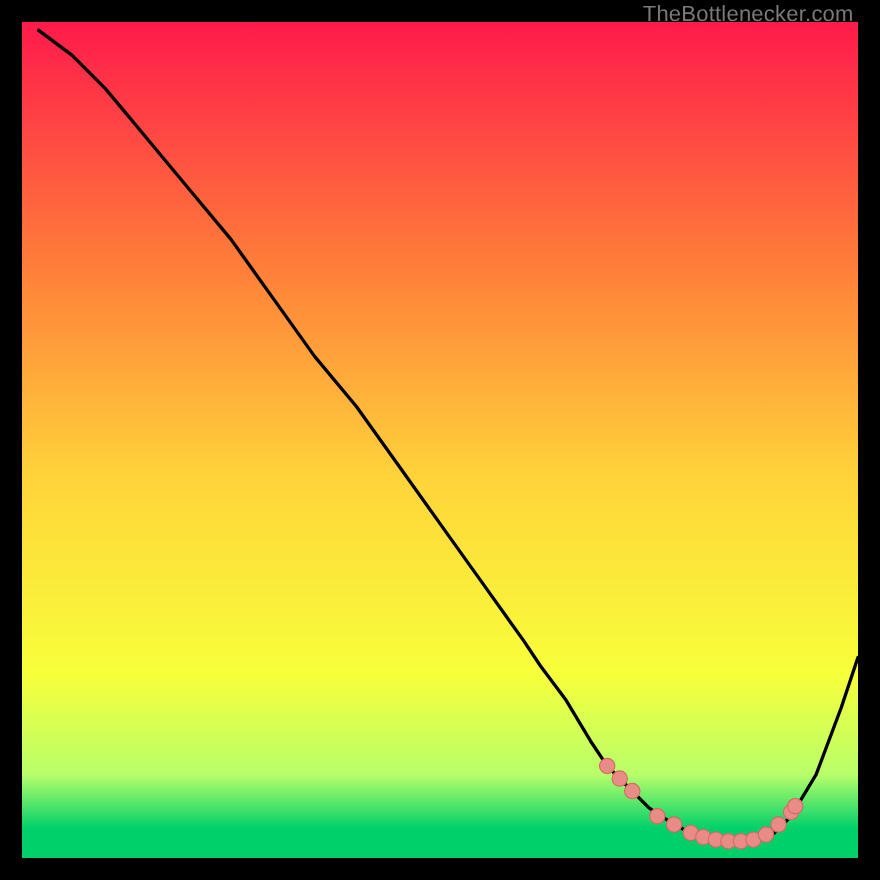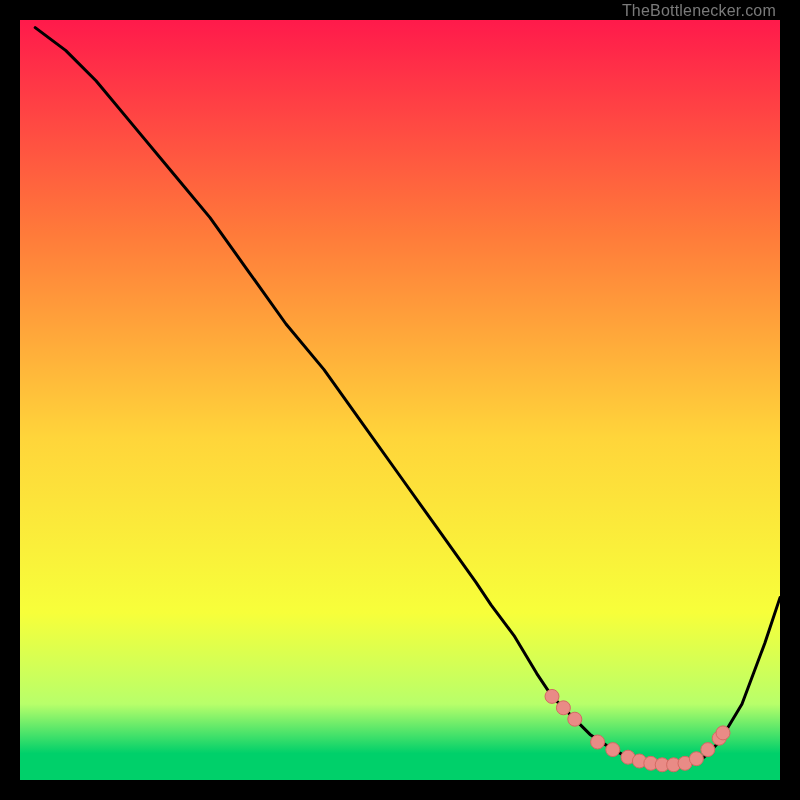--- a/index.html
+++ b/index.html
@@ -24,21 +24,21 @@
     left: 0;
     top: 0;
     width: 760px;
     height: 760px;
   }
   .watermark {
     position: absolute;
     top: 2px;
     right: 24px;
     color: #7a7a7a;
-    font-size: 16px;
+    font-size: 20px;
     font-weight: 500;
     letter-spacing: 0.2px;
     user-select: none;
   }
 </style>
 </head>
 <body>
 
 <div class="watermark">TheBottlenecker.com</div>
 

